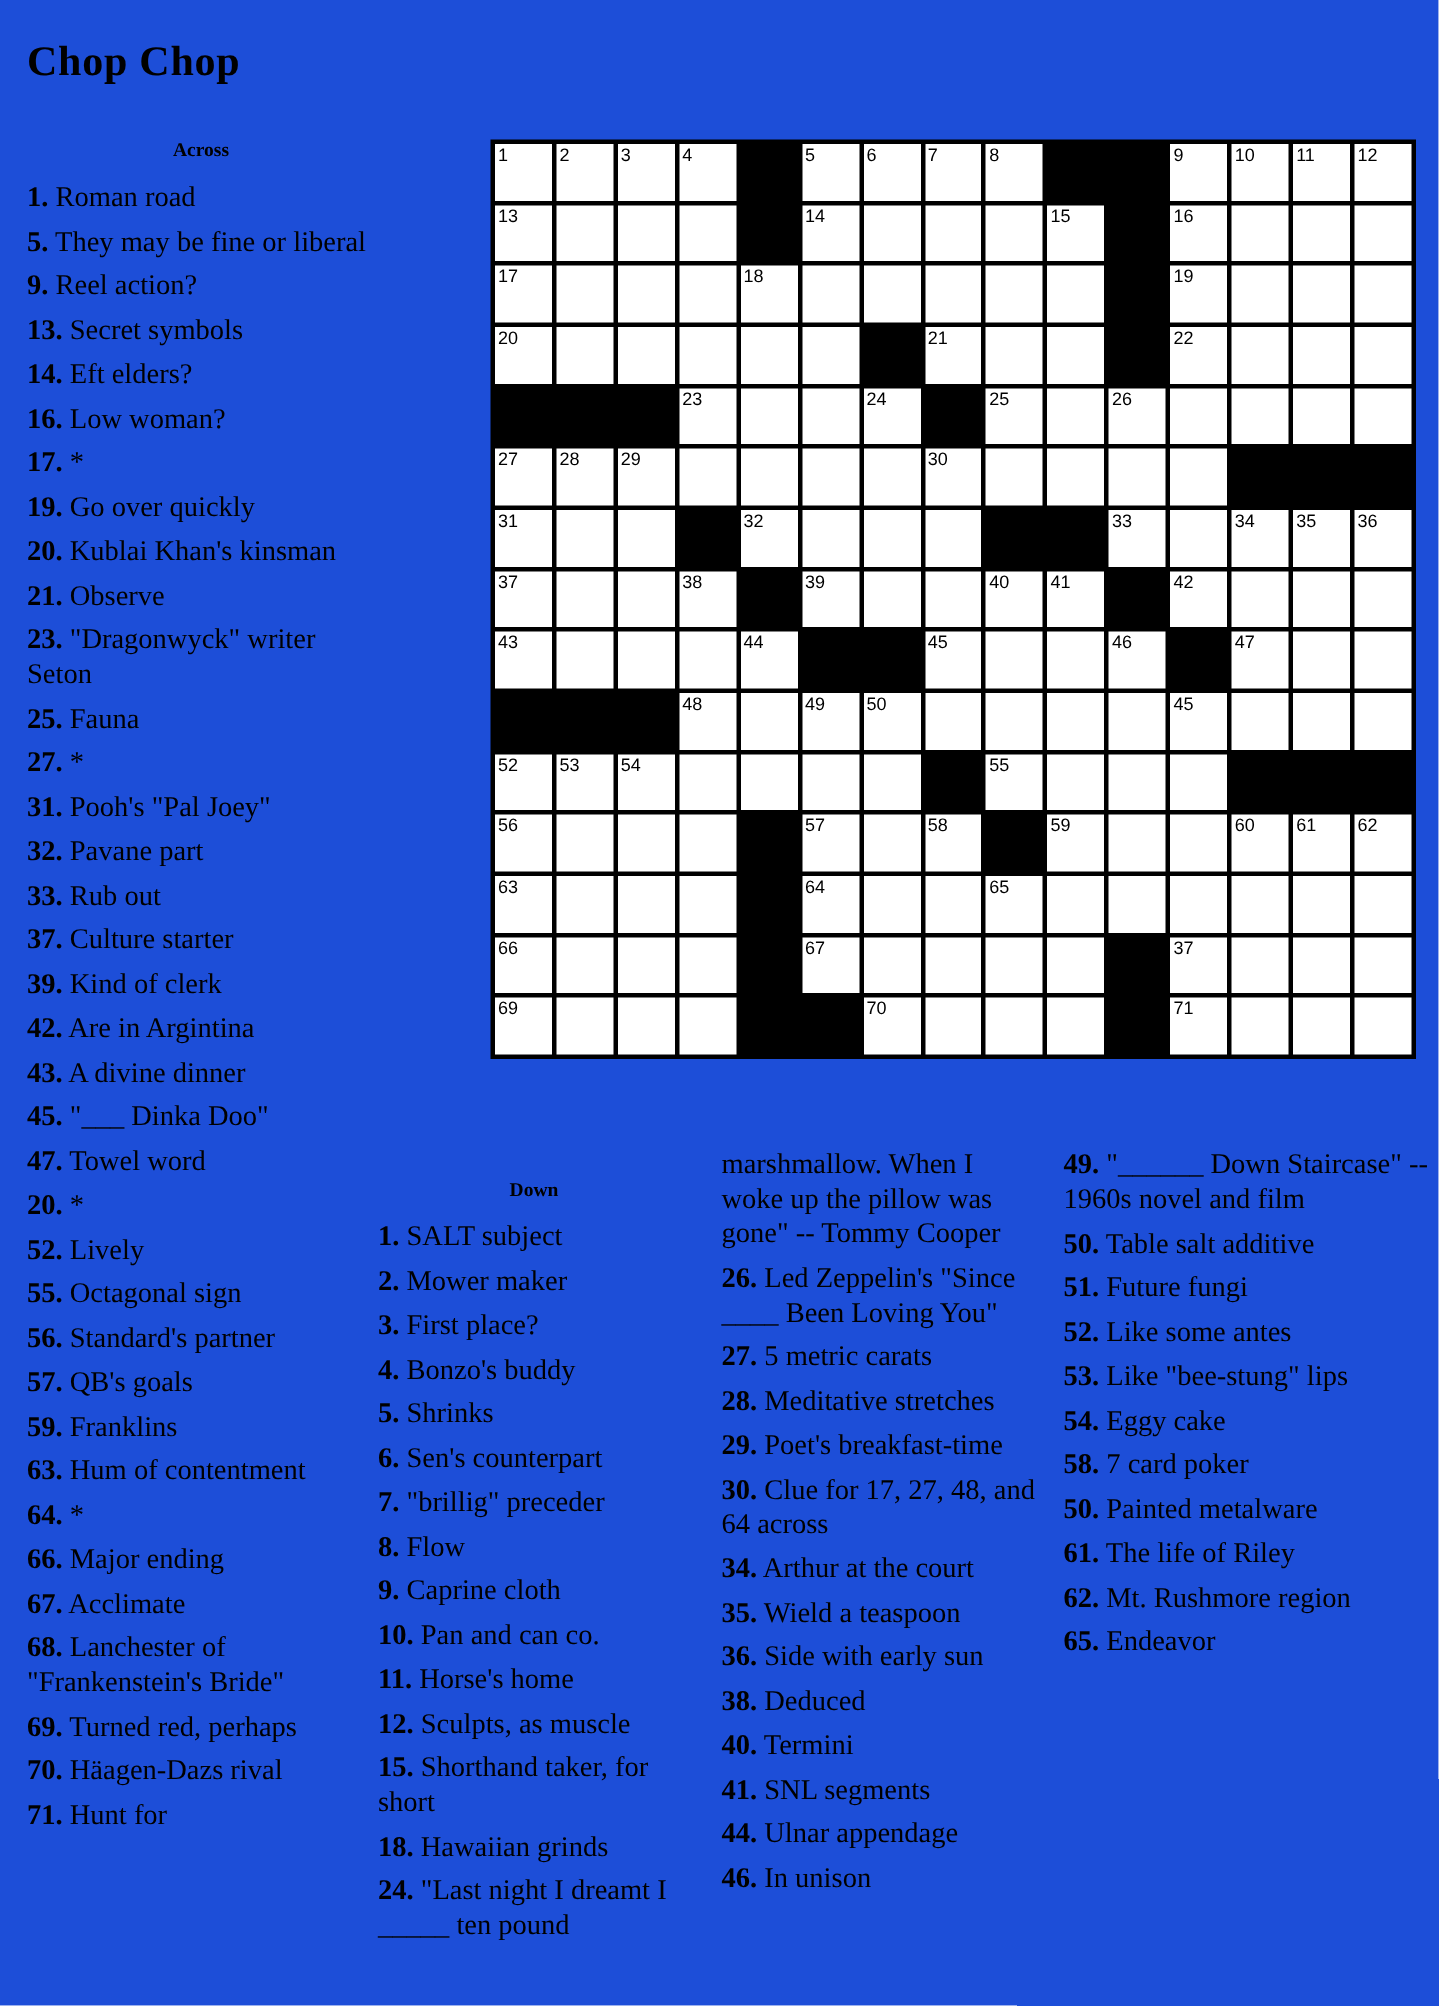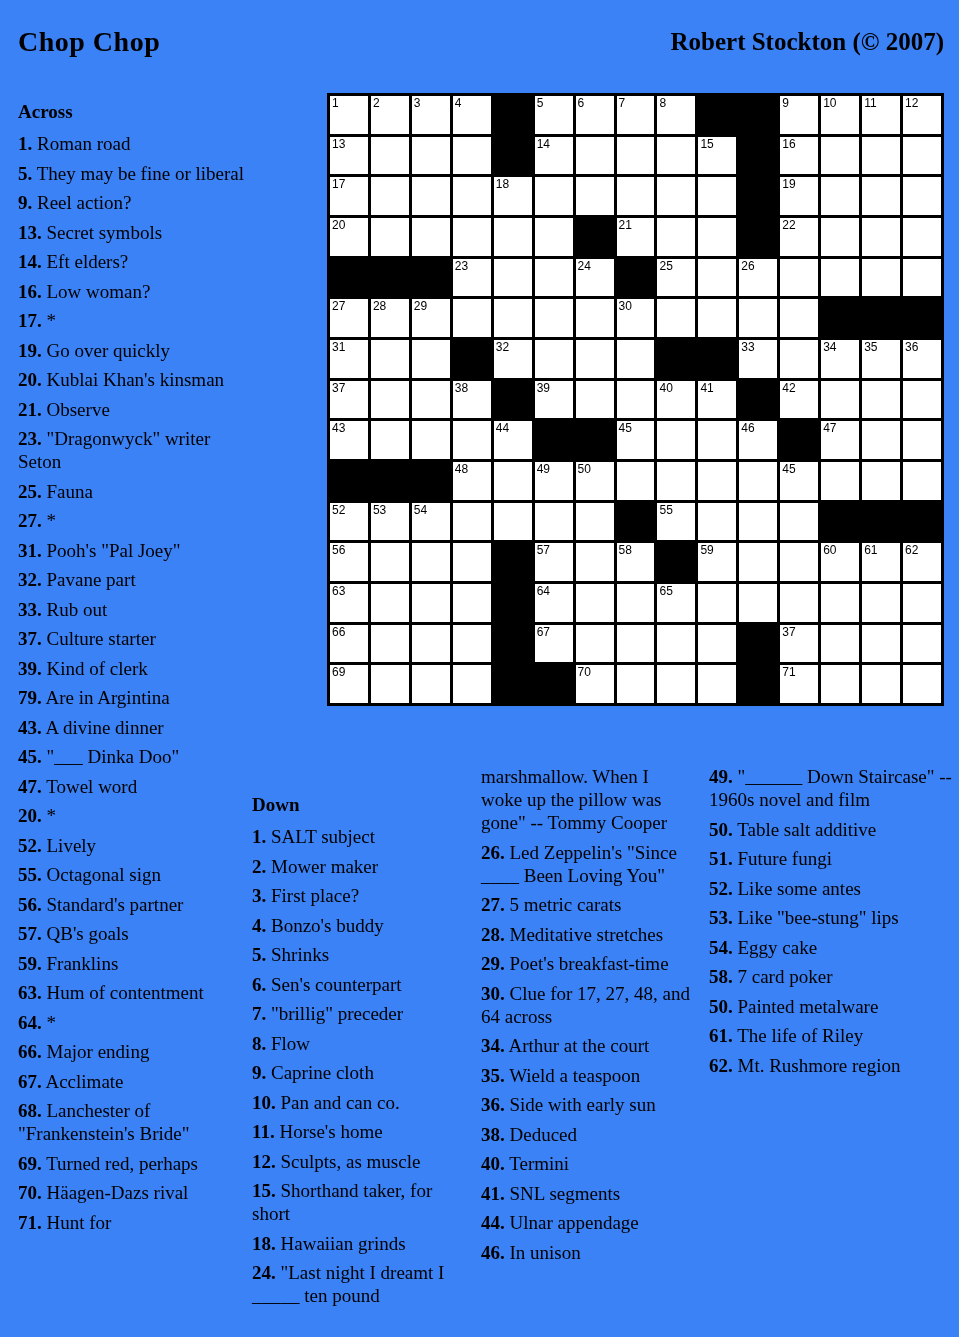--- a/index.html
+++ b/index.html
@@ -1,20 +1,20 @@
 <!DOCTYPE html>
 <html><head>
 <meta charset="utf-8">
 <style>
   * { margin:0; padding:0; box-sizing:border-box; }
   html,body { background:#ffffff; }
   .page {
     position:relative;
     width:959px; height:1337px;
-    background:#3b82f6;
+    background:#1d4ed8;
     font-family:"Liberation Serif", serif;
     color:#000;
     overflow:hidden;
   }
   .title {
     position:absolute; left:18px; top:26px;
     font-size:28px; font-weight:bold; letter-spacing:0.5px;
   }
   .byline {
     position:absolute; right:15px; top:28px;
@@ -32,35 +32,34 @@
   }
   .cell { background:#fff; position:relative; }
   .cell.black { background:#000; }
   .cell .num {
     position:absolute; top:0px; left:2px;
     font-family:"Liberation Sans", sans-serif;
     font-size:12px; line-height:14px; color:#000;
   }
   
   .cluecol { position:absolute; font-size:19px; line-height:23px; }
-  .cluecol h2 { font-size:19px; font-weight:bold; margin:12px 0 9px 0; }
+  .cluecol h2 { font-size:13px; font-weight:bold; margin:0 0 9px 0;text-align:center; }
   .clue { margin:0 0 6.5px 0; }
   .clue b { font-weight:bold; }
   .col-across { left:18px;  top:88px;  width:232px; }
   .col-down-a { left:252px; top:781px; width:208px; }
   .col-down-b { left:481px; top:765px; width:212px; }
   .col-down-c { left:709px; top:765px; width:245px; }
 </style>
 </head>
 <body>
 
 <div class="page">
 
   <h1 class="title">Chop Chop</h1>
-  <div class="byline">Robert Stockton (© 2007)</div>
 
   <div class="grid" id="grid">
       <div class="cell">
         <span class="num">1</span>
       </div>
       <div class="cell">
         <span class="num">2</span>
       </div>
       <div class="cell">
         <span class="num">3</span>
@@ -439,21 +438,21 @@
         <p class="clue"><b>20.</b> <span>Kublai Khan's kinsman</span></p>
         <p class="clue"><b>21.</b> <span>Observe</span></p>
         <p class="clue"><b>23.</b> <span>"Dragonwyck" writer Seton</span></p>
         <p class="clue"><b>25.</b> <span>Fauna</span></p>
         <p class="clue"><b>27.</b> <span>*</span></p>
         <p class="clue"><b>31.</b> <span>Pooh's "Pal Joey"</span></p>
         <p class="clue"><b>32.</b> <span>Pavane part</span></p>
         <p class="clue"><b>33.</b> <span>Rub out</span></p>
         <p class="clue"><b>37.</b> <span>Culture starter</span></p>
         <p class="clue"><b>39.</b> <span>Kind of clerk</span></p>
-        <p class="clue"><b>79.</b> <span>Are in Argintina</span></p>
+        <p class="clue"><b>42.</b> <span>Are in Argintina</span></p>
         <p class="clue"><b>43.</b> <span>A divine dinner</span></p>
         <p class="clue"><b>45.</b> <span>"___ Dinka Doo"</span></p>
         <p class="clue"><b>47.</b> <span>Towel word</span></p>
         <p class="clue"><b>20.</b> <span>*</span></p>
         <p class="clue"><b>52.</b> <span>Lively</span></p>
         <p class="clue"><b>55.</b> <span>Octagonal sign</span></p>
         <p class="clue"><b>56.</b> <span>Standard's partner</span></p>
         <p class="clue"><b>57.</b> <span>QB's goals</span></p>
         <p class="clue"><b>59.</b> <span>Franklins</span></p>
         <p class="clue"><b>63.</b> <span>Hum of contentment</span></p>
@@ -512,16 +511,17 @@
         <p class="clue"><b>49.</b> <span>"______ Down Staircase" -- 1960s novel and film</span></p>
         <p class="clue"><b>50.</b> <span>Table salt additive</span></p>
         <p class="clue"><b>51.</b> <span>Future fungi</span></p>
         <p class="clue"><b>52.</b> <span>Like some antes</span></p>
         <p class="clue"><b>53.</b> <span>Like "bee-stung" lips</span></p>
         <p class="clue"><b>54.</b> <span>Eggy cake</span></p>
         <p class="clue"><b>58.</b> <span>7 card poker</span></p>
         <p class="clue"><b>50.</b> <span>Painted metalware</span></p>
         <p class="clue"><b>61.</b> <span>The life of Riley</span></p>
         <p class="clue"><b>62.</b> <span>Mt. Rushmore region</span></p>
+        <p class="clue"><b>65.</b> <span>Endeavor</span></p>
       </div>
   </div>
 
 </div>
 
 </body></html>

